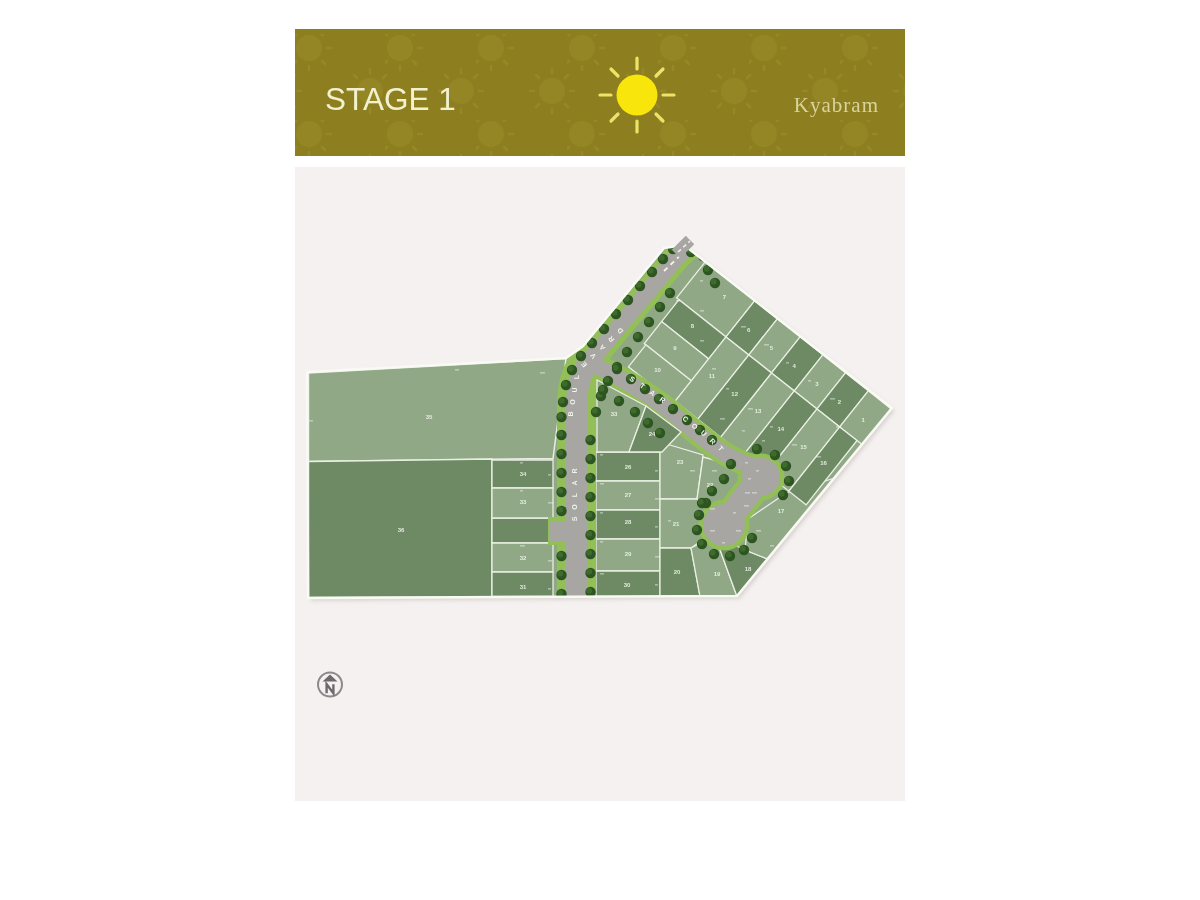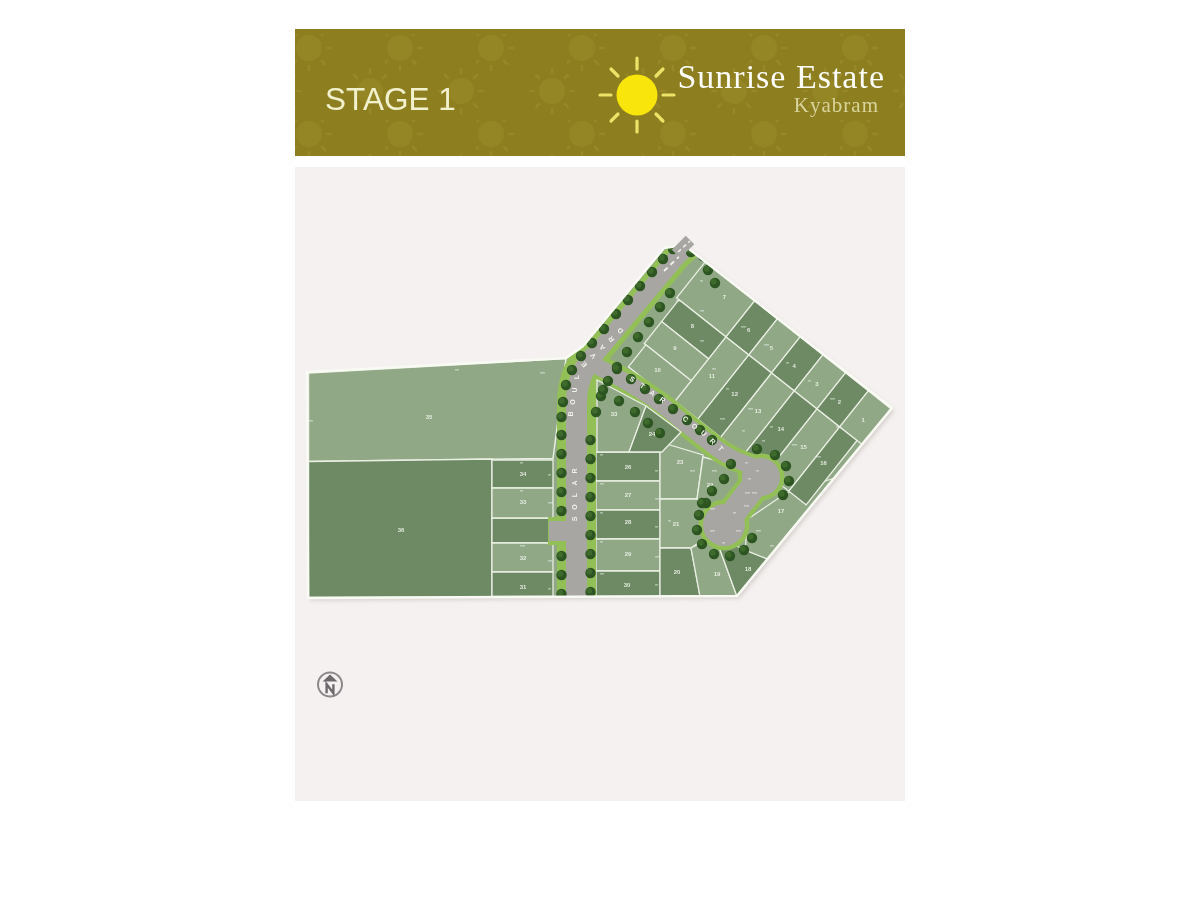--- a/index.html
+++ b/index.html
@@ -63,21 +63,20 @@
       <line x1="3" y1="40" x2="14" y2="40"></line>
         <line x1="66" y1="40" x2="77" y2="40"></line>
       <line x1="14" y1="14" x2="21" y2="21"></line>
         <line x1="59" y1="59" x2="66" y2="66"></line>
       <line x1="14" y1="66" x2="21" y2="59"></line>
         <line x1="59" y1="21" x2="66" y2="14"></line>
     </g>
     <circle cx="40" cy="40" r="20.5" fill="#f7e50b"></circle>
   </svg>
 
-  <div style="position:absolute;right:20px;top:29px;font-size:34px;color:#fdfdf9;font-family:'Liberation Serif',serif;letter-spacing:1px;">Sunrise Estate</div>
 
   <div style="position:absolute;right:26px;top:64px;font-size:21px;color:#d9d49c;font-family:'Liberation Serif',serif;letter-spacing:1px;text-align:center;">Kyabram</div>
 </div>
 
 <svg width="1200" height="900" style="position:absolute;left:0;top:0;">
   <defs>
     <filter id="blur1" x="-10%" y="-10%" width="120%" height="120%">
         <feGaussianBlur stdDeviation="2.2"></feGaussianBlur>
       </filter>
   </defs>

